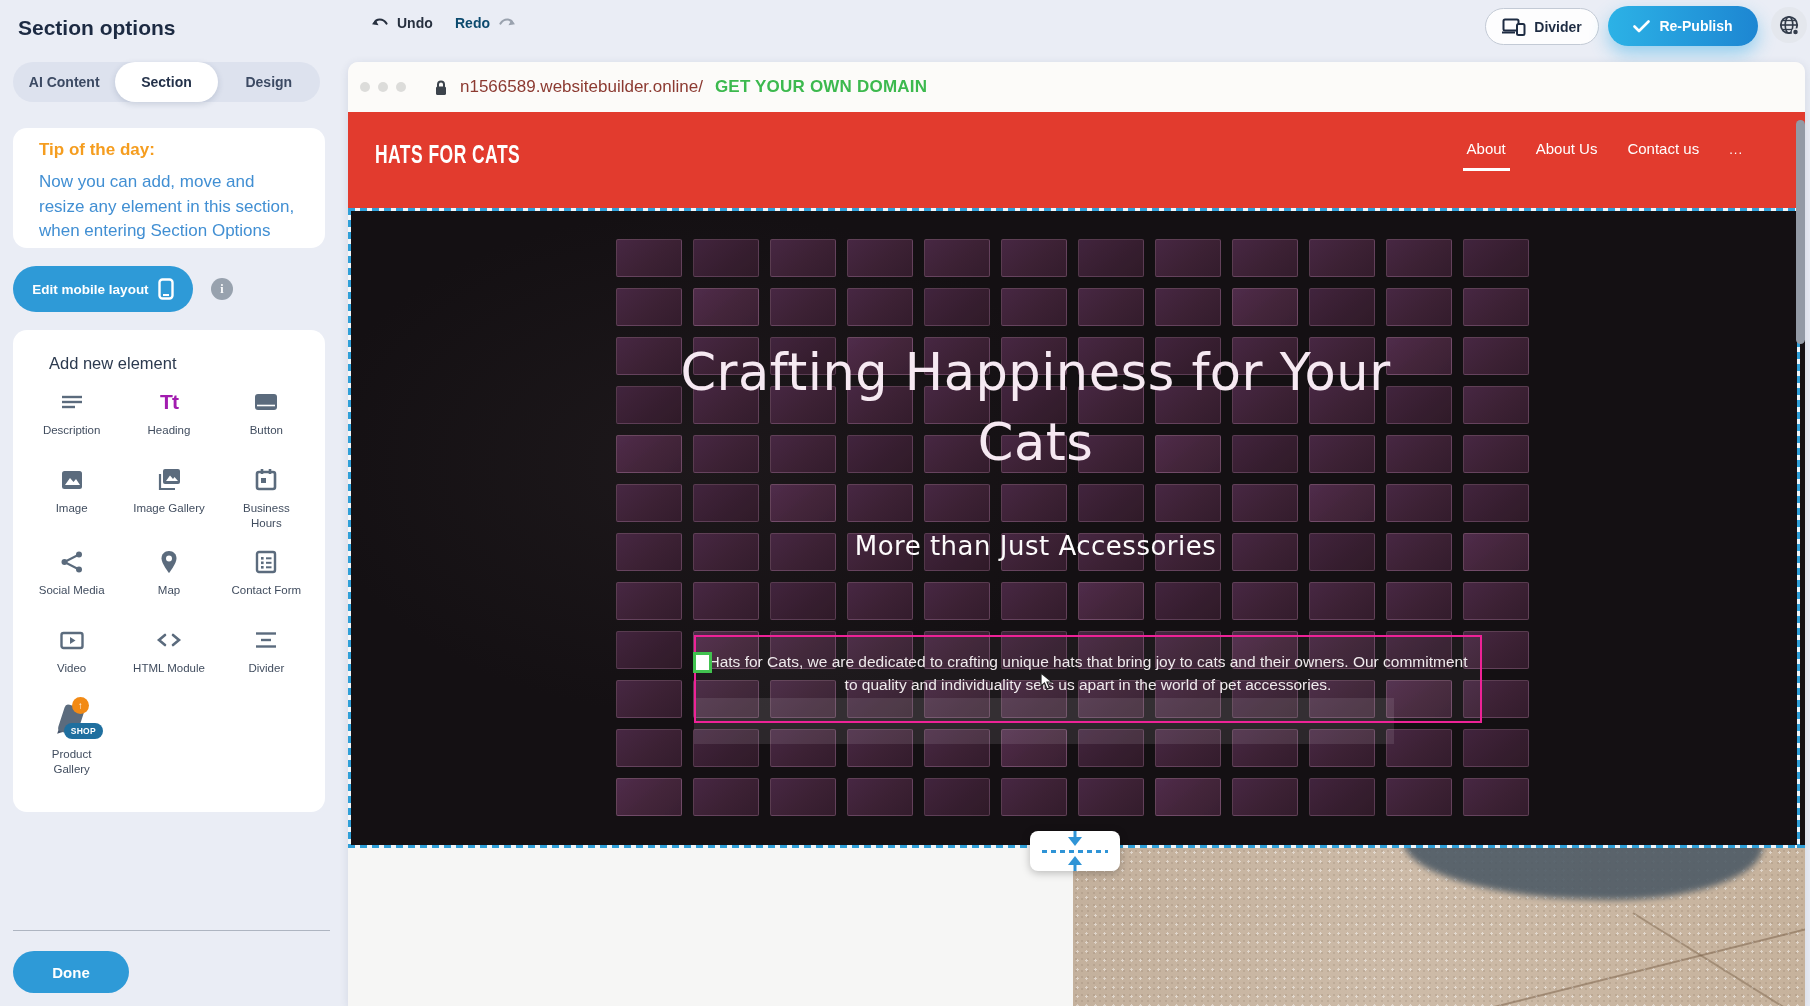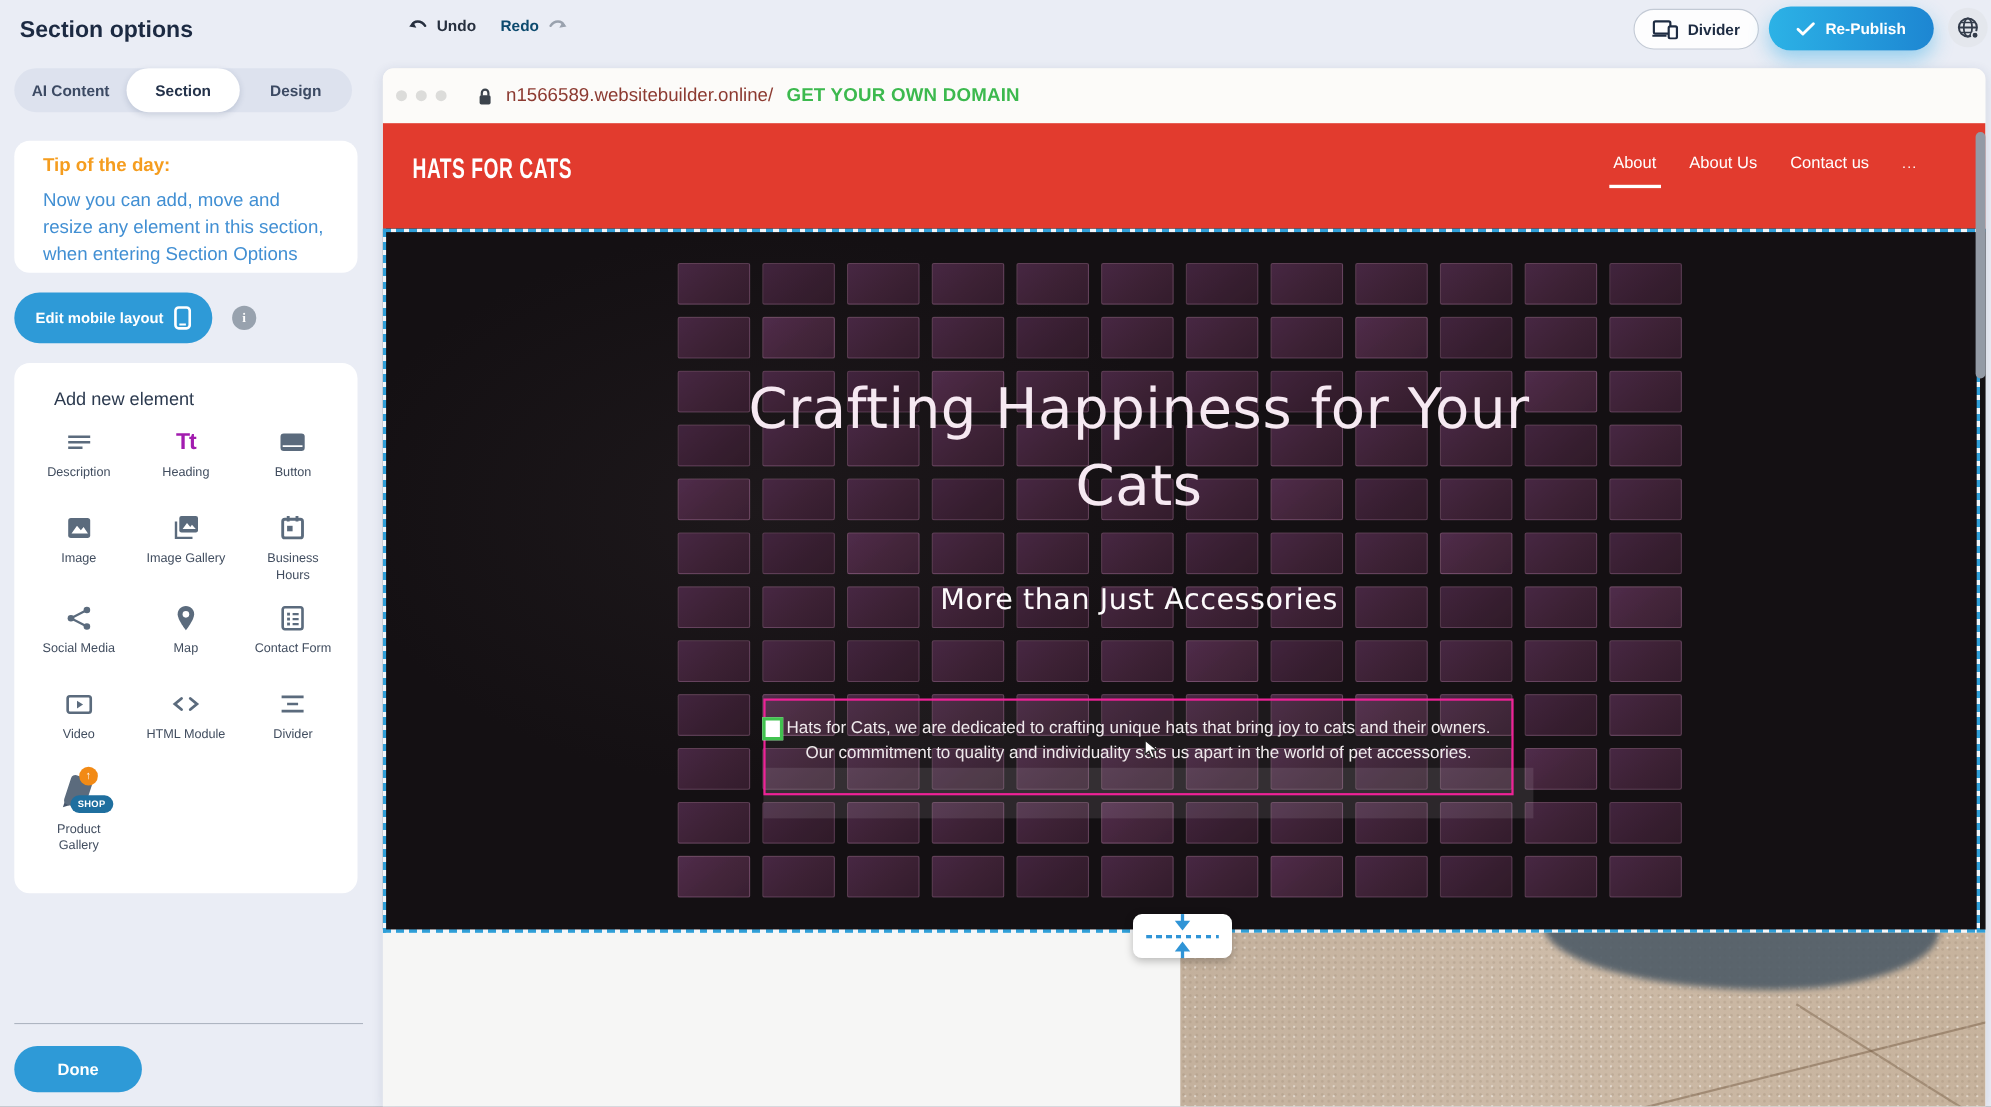--- a/index.html
+++ b/index.html
@@ -98,21 +98,21 @@
   .tile:nth-child(5n+2) { filter:brightness(.92); }
 
   .hero-content { position:absolute; left:0; right:82px; top:0; text-align:center; }
   .hero-heading { margin:130px auto 0; max-width:800px; font-family:"DejaVu Sans", sans-serif;
     font-size:51px; font-weight:400; line-height:1.38; color:#f6e9f2; letter-spacing:.5px; }
   .hero-sub { margin-top:52px; font-family:"DejaVu Sans", sans-serif; font-size:26px; color:#fdfbfc;
     letter-spacing:.5px; }
 
   .text-band { position:absolute; left:346px; top:490px; width:700px; height:46px;
     background:rgba(205,200,205,.13); }
-  .text-el { position:absolute; left:346px; top:427px; width:682px; height:88px;
+  .text-el { position:absolute; left:346px; top:427px; width:788px; height:88px;
     border:2px solid #ee2297; background:rgba(255,255,255,.04); cursor:text; }
   .text-el p { margin:13px 8px 0; font-size:15.5px; line-height:1.5; color:#efeaec; text-align:center; }
   .green-handle { position:absolute; left:-3px; top:15px; width:19px; height:21px; background:#fff;
     border:3px solid #41c24f; }
   .cursor { position:absolute; left:344px; top:35px; }
 
   
   .dash-h { position:absolute; left:0; width:1457px; height:3px;
     background:repeating-linear-gradient(90deg,#2f9fd8 0 7px,#f2f6fa 7px 12px); }
   .dash-v { position:absolute; top:146px; width:3px; height:640px;

